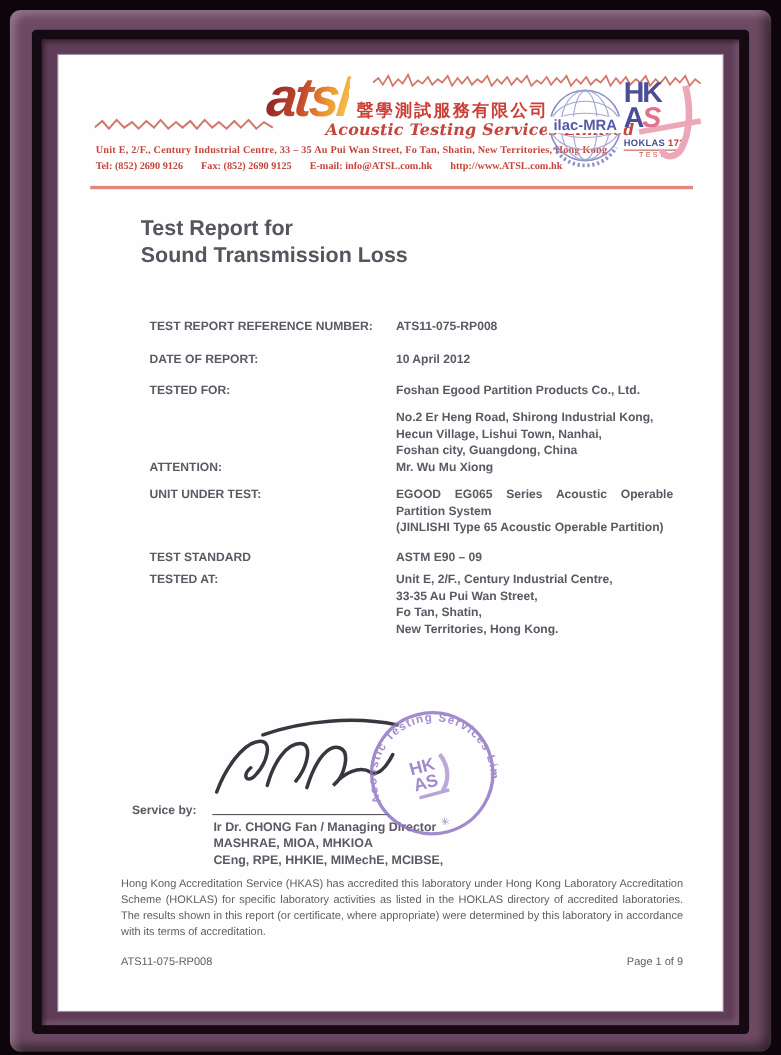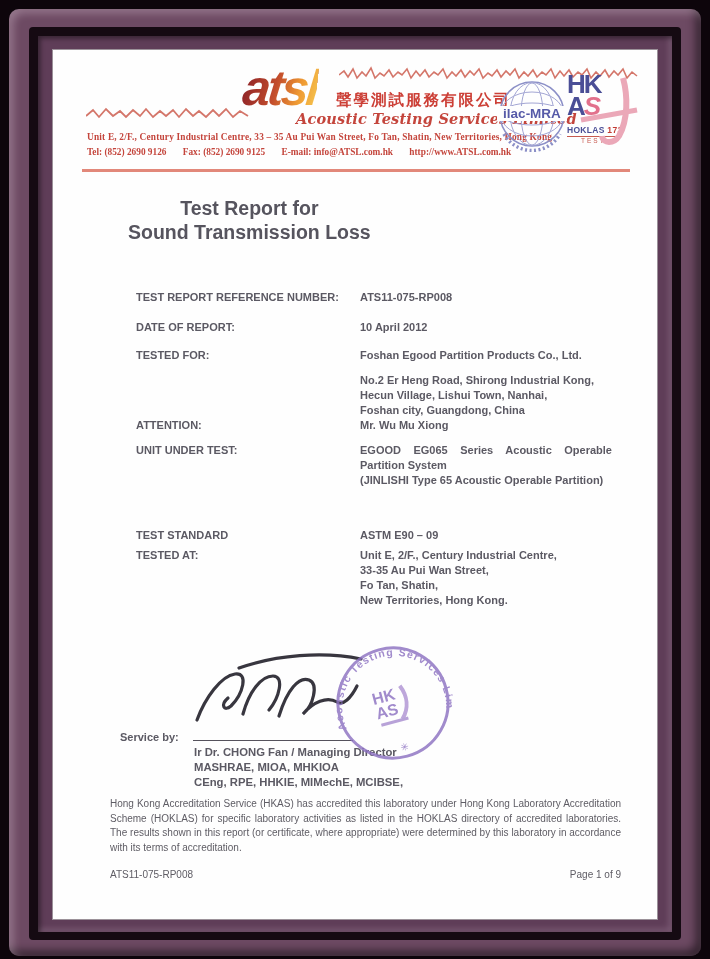--- a/index.html
+++ b/index.html
@@ -16,21 +16,21 @@
   .page { position:absolute; left:53px; top:50px; right:53px; bottom:40px; background:#fefefe; box-shadow: 0 0 0 1px #9b9199; }
 
   
   .hdr { position:absolute; left:0; top:0; width:100%; height:125px; }
   .logo-word { position:absolute; left:190px; top:12px; font-size:50px; font-weight:bold; font-style:italic;
                letter-spacing:-3px; transform:skewX(-6deg);
                background:linear-gradient(100deg,#8f2428 5%,#c34d2c 45%,#ef9a33 75%,#f4bc49 95%);
                -webkit-background-clip:text; background-clip:text; color:transparent; line-height:52px; }
   .zigzag-left { position:absolute; left:33px; top:56px; }
   .wavy-right { position:absolute; left:286px; top:16px; }
-  .co-zh { position:absolute; left:283px; top:40px; font-size:15.5px; font-weight:bold; color:#cc3f36;
+  .co-zh { position:absolute; left:271px; top:40px; font-size:15.5px; font-weight:bold; color:#cc3f36;
            letter-spacing:2px; font-family:"DejaVu Sans", sans-serif; }
   .co-en { position:absolute; left:243px; top:60px; font-size:14.5px; font-style:italic; font-weight:bold;
            color:#c4453c; font-family:"DejaVu Serif", serif; letter-spacing:.2px; }
   .addr1 { position:absolute; left:34px; top:82px; width:500px; font-family:"Liberation Serif", serif;
            font-weight:bold; color:#c4453c; font-size:9.3px; letter-spacing:.2px; }
   .addr2 { position:absolute; left:34px; top:97px; font-family:"Liberation Serif", serif;
            font-weight:bold; color:#c4453c; font-size:9.3px; }
   .addr2 span { margin-right:14px;text-align:right; }
   .red-rule { position:absolute; left:29px; top:119px; width:548px; height:2.5px; background:#e2887a; }
 
@@ -38,31 +38,31 @@
   .hkas { position:absolute; left:514px; top:24px; width:80px; text-align:left; }
   .hkas .hk { font-size:26px; font-weight:900; color:#4a4e96; letter-spacing:-2px; line-height:21px; font-family:"Liberation Sans",sans-serif; }
   .hkas .asrow { font-size:26px; font-weight:900; color:#4a4e96; letter-spacing:-2px; line-height:22px; position:relative; }
   .hkas .asrow .s-pink { color:#e2718c; font-style:italic; }
   .hkas-swoosh { position:absolute; left:0; top:0; }
   .hkas .hoklas { margin-top:8px; font-size:8.5px; font-weight:bold; color:#4a4e96; border-bottom:1.5px solid #c75a50; display:inline-block; padding-bottom:1px; letter-spacing:.3px; }
   .hkas .hoklas b { color:#c23b34; }
   .hkas .test { font-size:6.5px; color:#c75a50; letter-spacing:2px; margin-left:14px; }
 
   
-  .title { position:absolute; left:75px; top:146px; font-size:19.5px; line-height:24px; font-weight:bold; color:#56545e;text-align:center; }
+  .title { position:absolute; left:75px; top:146px; font-size:19.5px; line-height:24px; font-weight:bold; color:#56545e; }
 
   
   .fields { position:absolute; left:83px; top:240px; width:476px; color:#5b5963; font-size:11px; line-height:15px; font-weight:bold; }
   .frow { display:flex; }
   .flabel { width:224px; flex:0 0 224px; }
   .fvalue { width:252px; }
   .just { text-align:justify; }
   .lines div { min-height:15px; }
   .mb15{margin-bottom:15px}.mb13{margin-bottom:13px}.mb10{margin-bottom:10px}.mb0{margin-bottom:0}
-  .mb27{margin-bottom:40px}.mb5{margin-bottom:5px}
+  .mb27{margin-bottom:12px}.mb5{margin-bottom:5px}
 
   
   .approve-label { position:absolute; left:67px; top:681px; font-size:11px; font-weight:bold; color:#5b5963; }
   .sig { position:absolute; left:138px; top:598px; }
   .sig-line { position:absolute; left:140px; top:690px; width:160px; border-top:1.8px solid #55525c; }
   .approver { position:absolute; left:141px; top:695px; font-size:11.3px; line-height:15px; font-weight:bold; color:#5b5963; }
   .stamp { position:absolute; left:277px; top:590px; transform:rotate(-15deg); opacity:.82; }
 
   
   .footer { position:absolute; left:57px; top:747px; width:511px; color:#5e5c64; font-size:10px; line-height:14.6px; }

